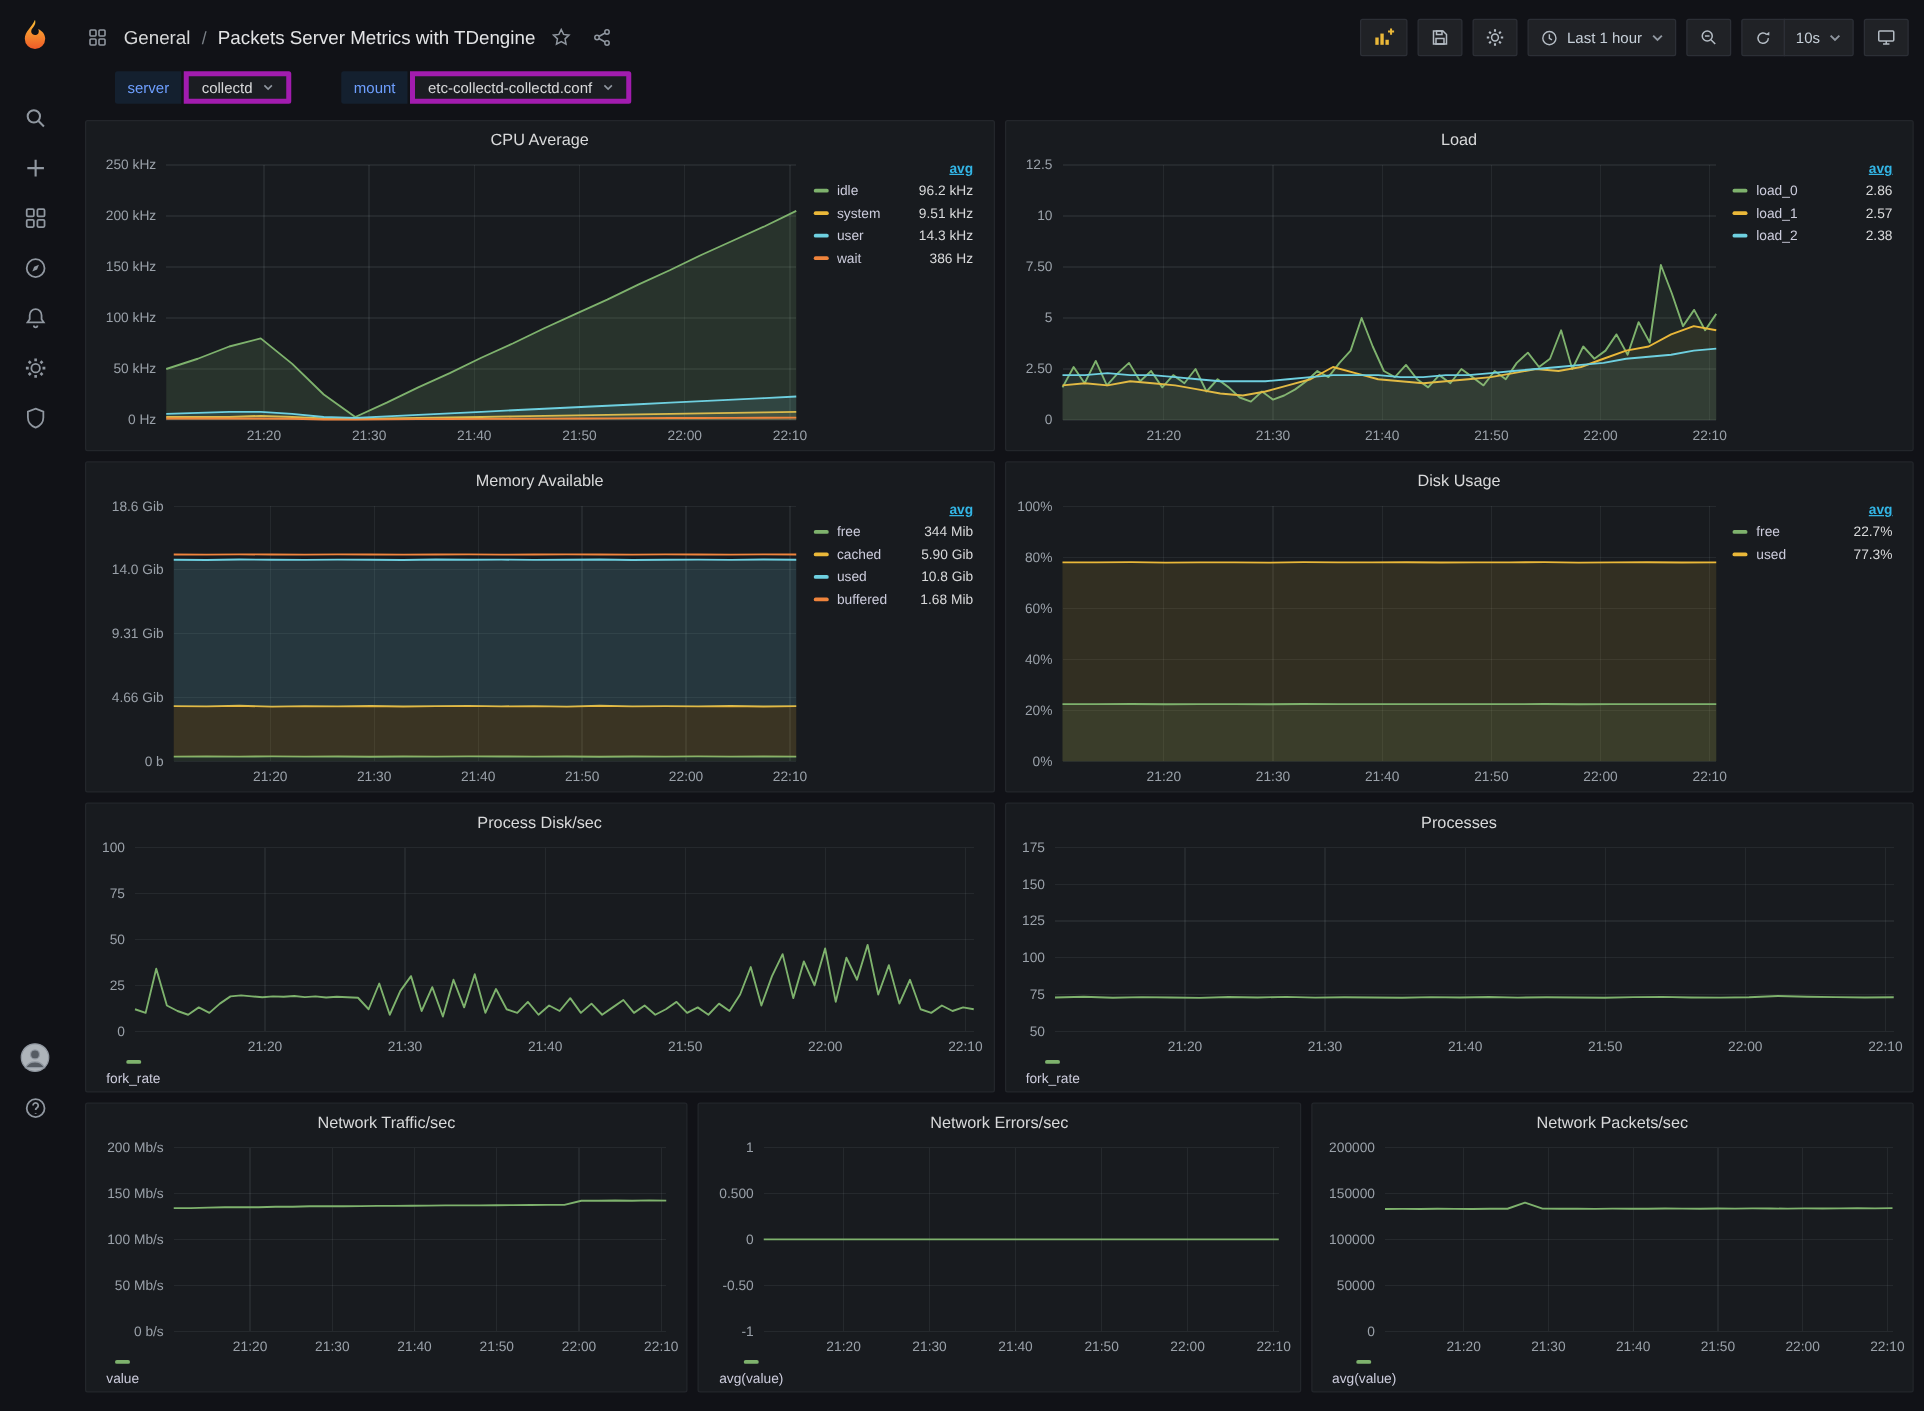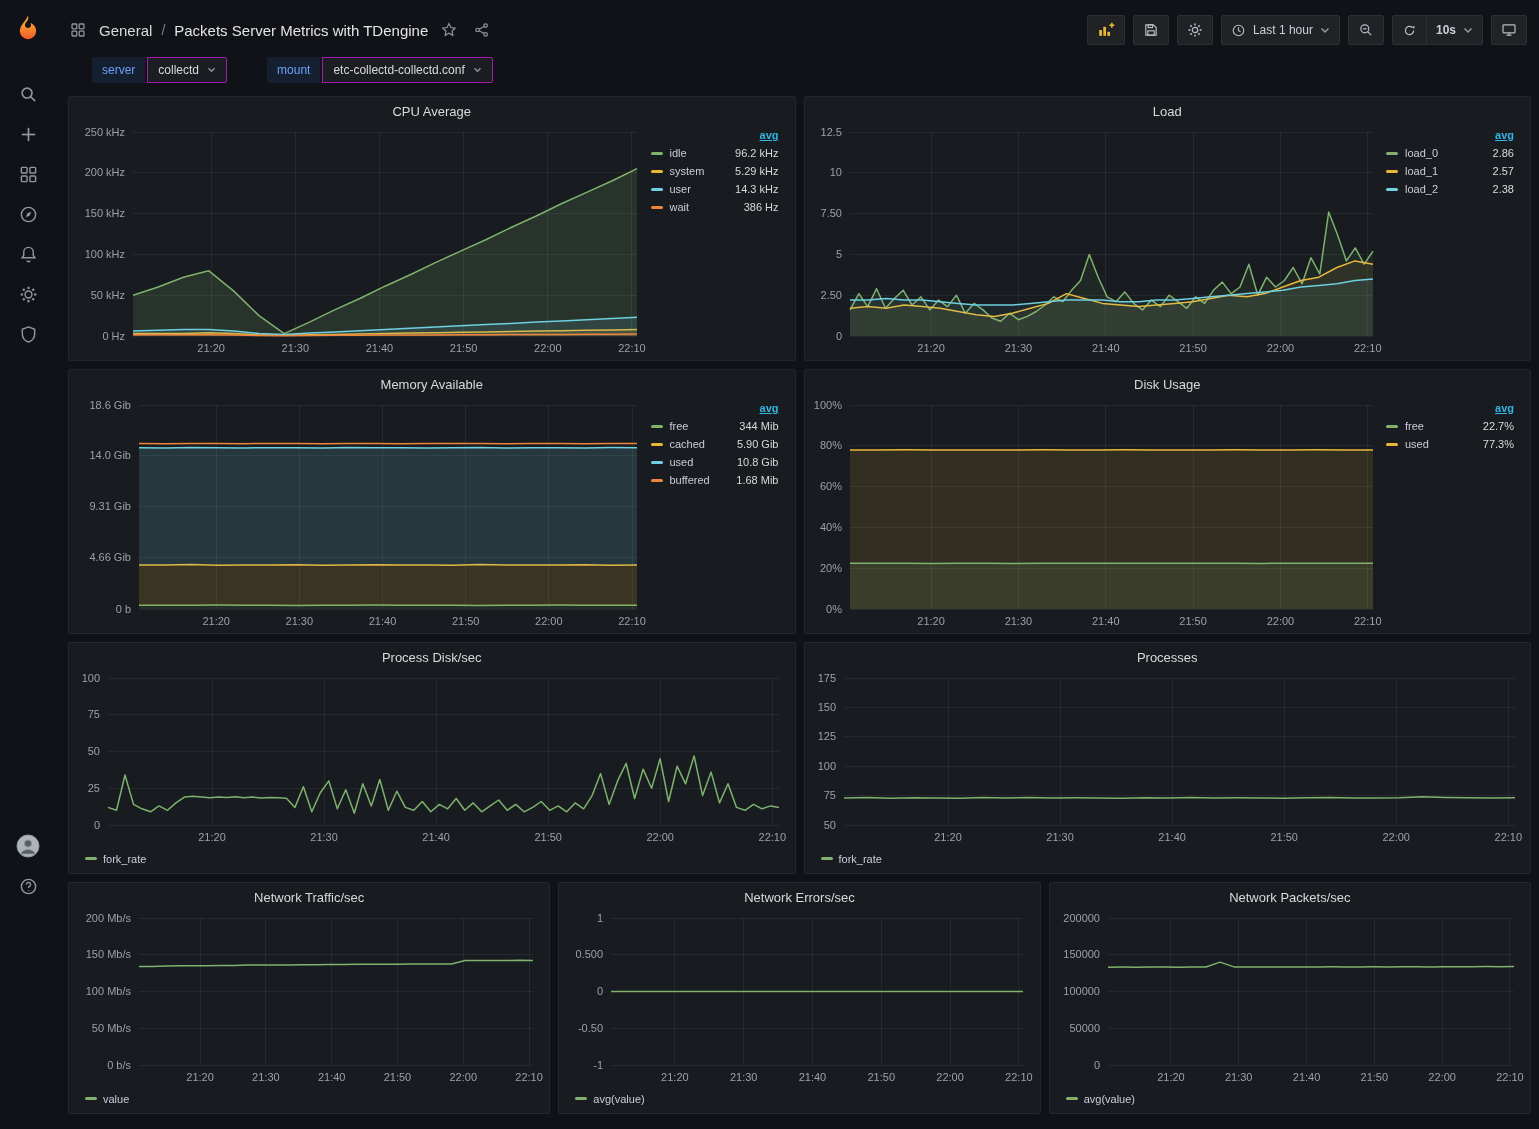--- a/index.html
+++ b/index.html
@@ -33,30 +33,30 @@
   .crumb-sep { color:#7b8087; font-size:14px; }
   .dash-title { color:#e3e4e6; font-size:15px; white-space:nowrap; }
   .icon-btn { border:none; background:transparent; cursor:pointer; padding:2px 4px;
               display:flex; align-items:center; color:#9097a0; }
   .nav-right { margin-left:auto; display:flex; align-items:center; gap:8px; }
   .tool-btn { height:30px; background:#202226; border:1px solid #2c2f36; border-radius:2px;
               color:#c7d0d9; font-size:12px; display:flex; align-items:center; gap:7px;
               padding:0 9px; cursor:pointer; font-family:inherit; white-space:nowrap; }
   .btn-group { display:flex; }
   .btn-group .tool-btn:first-child { border-radius:2px 0 0 2px; }
-  .btn-group .tool-btn:last-child { border-radius:0 2px 2px 0; margin-left:-1px;font-weight:bold; }
+  .btn-group .tool-btn:last-child { border-radius:0 2px 2px 0; margin-left:-1px; }
 
   
   .submenu { height:52px; flex:0 0 52px; display:flex; align-items:center; gap:16px;
              padding:0 12px; }
   .var-group { display:flex; align-items:center; gap:2px;margin-left:24px; }
   .var-label { height:26px; display:flex; align-items:center; padding:0 10px;
                background:#14202f; color:#6e9fff; font-size:12px; border-radius:2px 0 0 2px; }
   .var-value { height:26px; display:flex; align-items:center; gap:8px; padding:0 10px;
-               background:#1b1d22; border:1px solid #a21caf; color:#d8d9da; font-size:12px;
+               background:#1b1d22; border:4px solid #a21caf; color:#d8d9da; font-size:12px;
                border-radius:0 2px 2px 0; cursor:pointer; font-family:inherit; }
 
   
   .dashboard { flex:1; padding:0 8px 8px 12px; display:flex; flex-direction:column; gap:8px; }
   .row { display:flex; gap:8px; }
   .row-a { height:265px; flex:0 0 265px; }
   .row-b { height:232px; flex:0 0 232px; }
   .panel { flex:1; min-width:0; background:#181b1f; border:1px solid #23262b; border-radius:2px;
            display:flex; flex-direction:column; overflow:hidden; }
   .panel-title { margin:0; padding:7px 0 3px; text-align:center; font-size:13px; font-weight:500;
@@ -65,21 +65,21 @@
   .chart { flex:1; min-width:0; position:relative; }
   .chart svg { display:block; }
   .legend-right { width:142px; flex:0 0 142px; padding:6px 8px 0 2px; overflow:hidden; }
   .legend-table { width:100%; border-collapse:collapse; font-size:11px; color:#ccccdc; }
   .legend-table th { text-align:right; color:#33b5e5; font-weight:700; font-size:11px; padding:1px 2px 3px;text-decoration:underline; }
   .legend-table td { padding:3px 2px; white-space:nowrap; cursor:pointer; }
   .legend-table td.val { text-align:right; color:#d8d9da; cursor:default; }
   .sw { display:inline-block; width:12px; height:3px; border-radius:2px; margin-right:7px; vertical-align:2px; }
   .legend-bottom { height:24px; flex:0 0 24px; display:flex; align-items:center; gap:14px;
                    padding:0 0 5px 16px; font-size:11px; color:#ccccdc; }
-  .legend-bottom .legend-item { display:flex; align-items:center; gap:6px; cursor:pointer; }
+  .legend-bottom .legend-item { display:flex; align-items:center; gap:6px; cursor:pointer;flex-direction:column; }
 
   text.tick { fill:#9aa1a9; font-size:11px; font-family:"Liberation Sans", sans-serif; }
   line.grid { stroke:rgba(210,220,240,0.07); stroke-width:1; shape-rendering:crispEdges; }
 </style>
 </head>
 <body>
 
 <div class="app">
 
   <aside class="sidebar">
@@ -343,21 +343,21 @@
                       <th>avg</th>
                     </tr>
                   </thead>
                   <tbody>
                     <tr>
                       <td><span class="sw" style="background: rgb(126, 178, 109);"></span>idle</td>
                       <td class="val">96.2 kHz</td>
                     </tr>
                     <tr>
                       <td><span class="sw" style="background: rgb(234, 184, 57);"></span>system</td>
-                      <td class="val">5.29 kHz</td>
+                      <td class="val">9.51 kHz</td>
                     </tr>
                     <tr>
                       <td><span class="sw" style="background: rgb(110, 208, 224);"></span>user</td>
                       <td class="val">14.3 kHz</td>
                     </tr>
                     <tr>
                       <td><span class="sw" style="background: rgb(239, 132, 60);"></span>wait</td>
                       <td class="val">386 Hz</td>
                     </tr>
                   </tbody>

